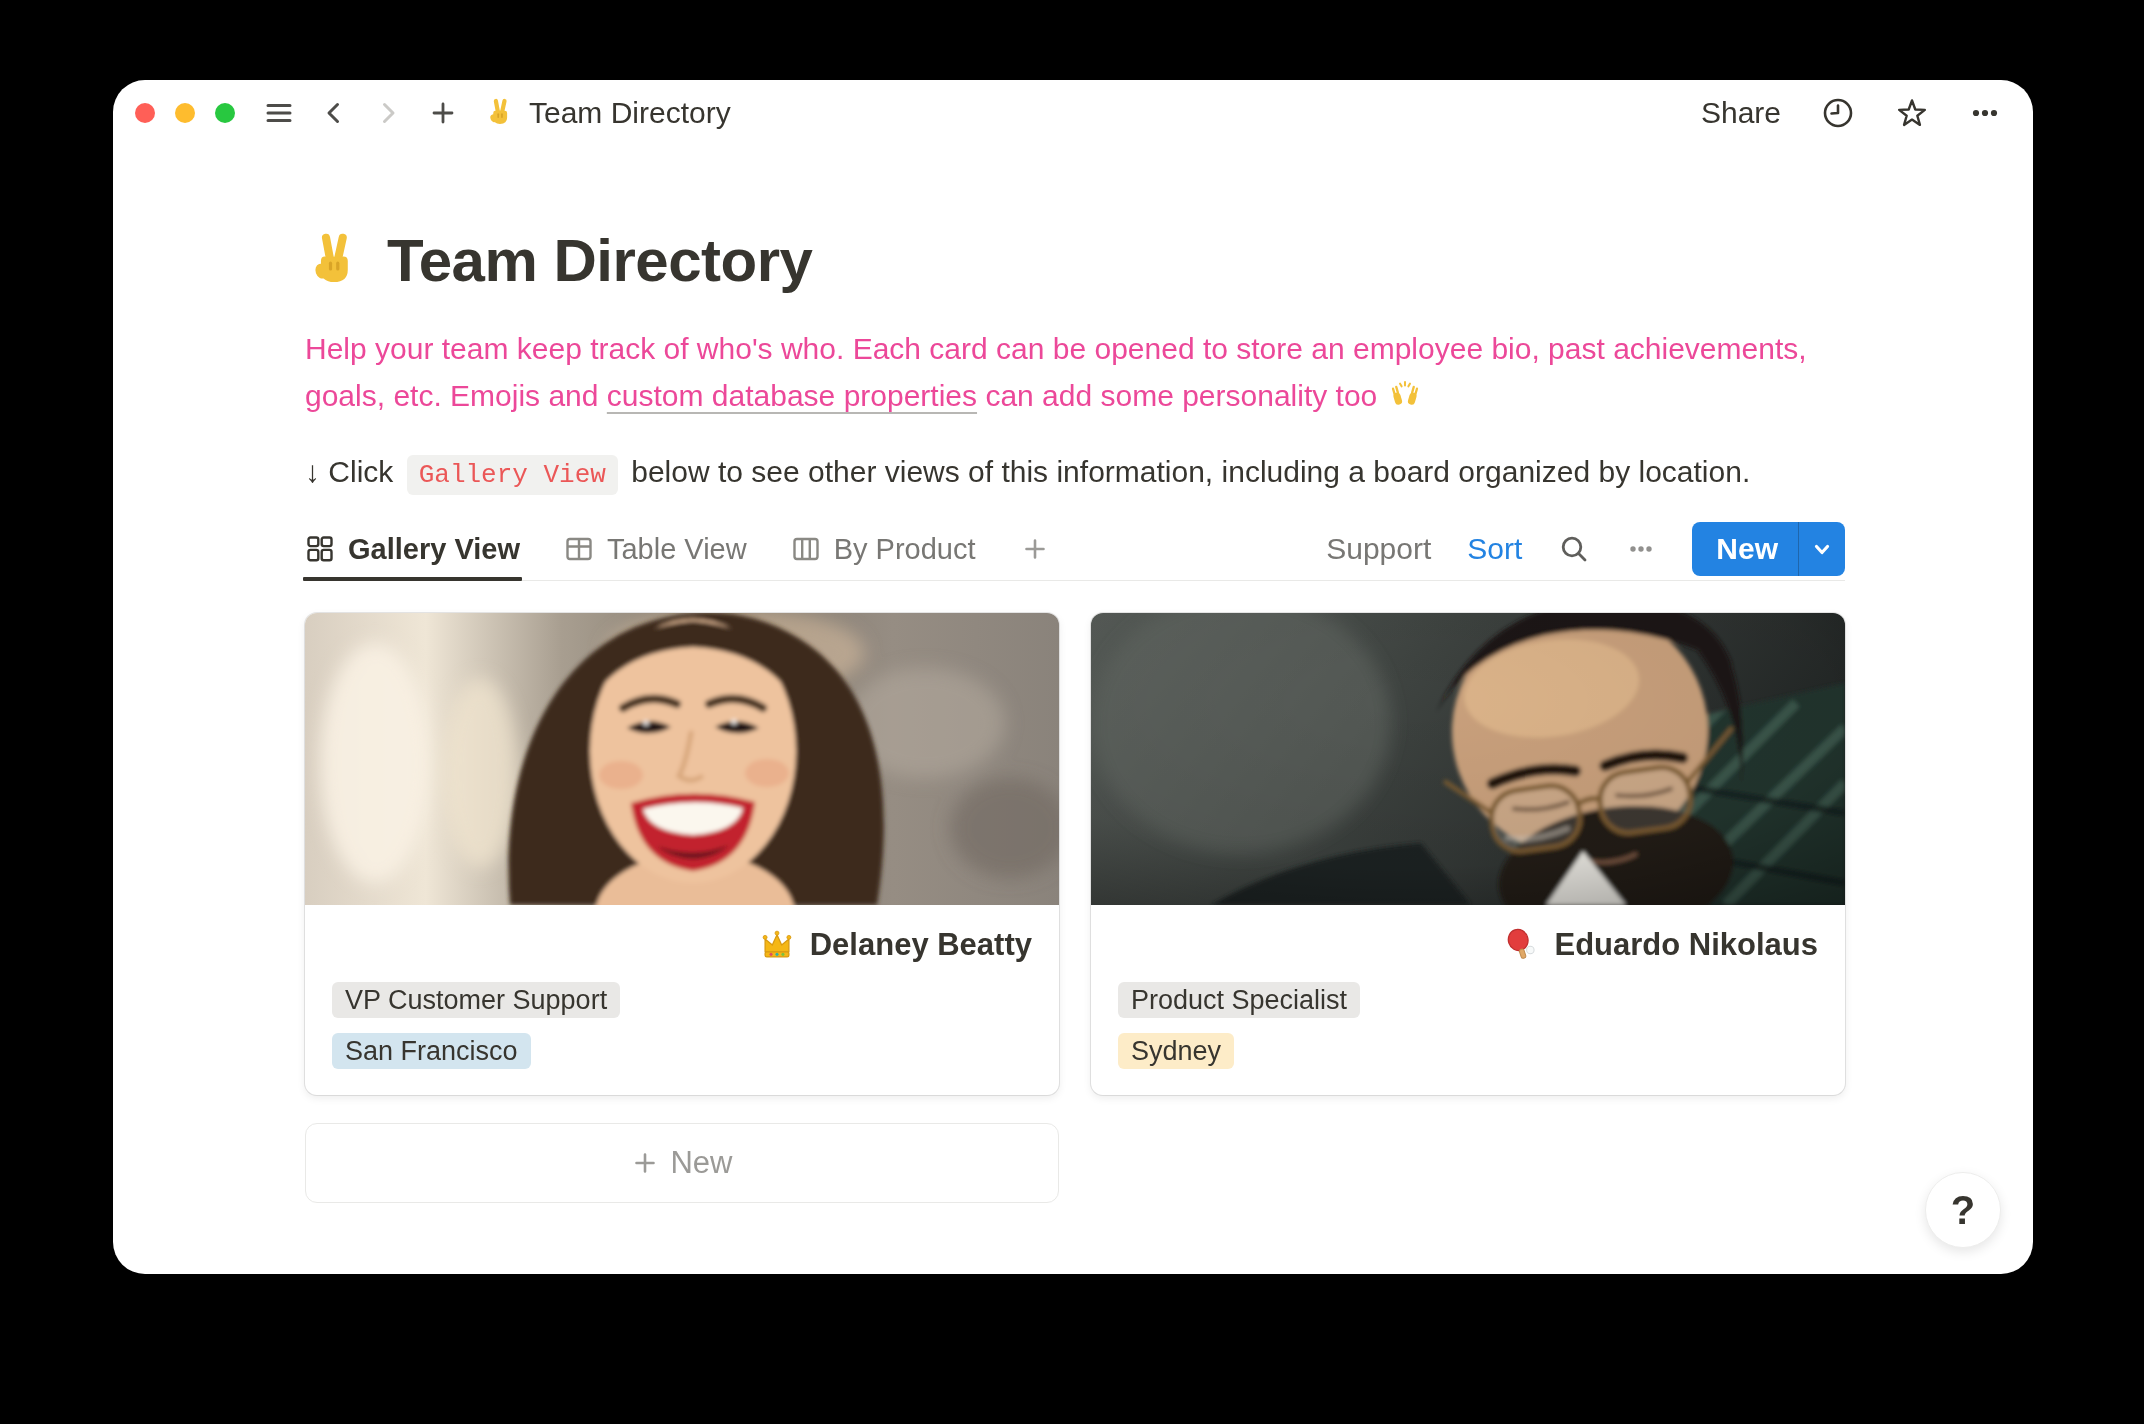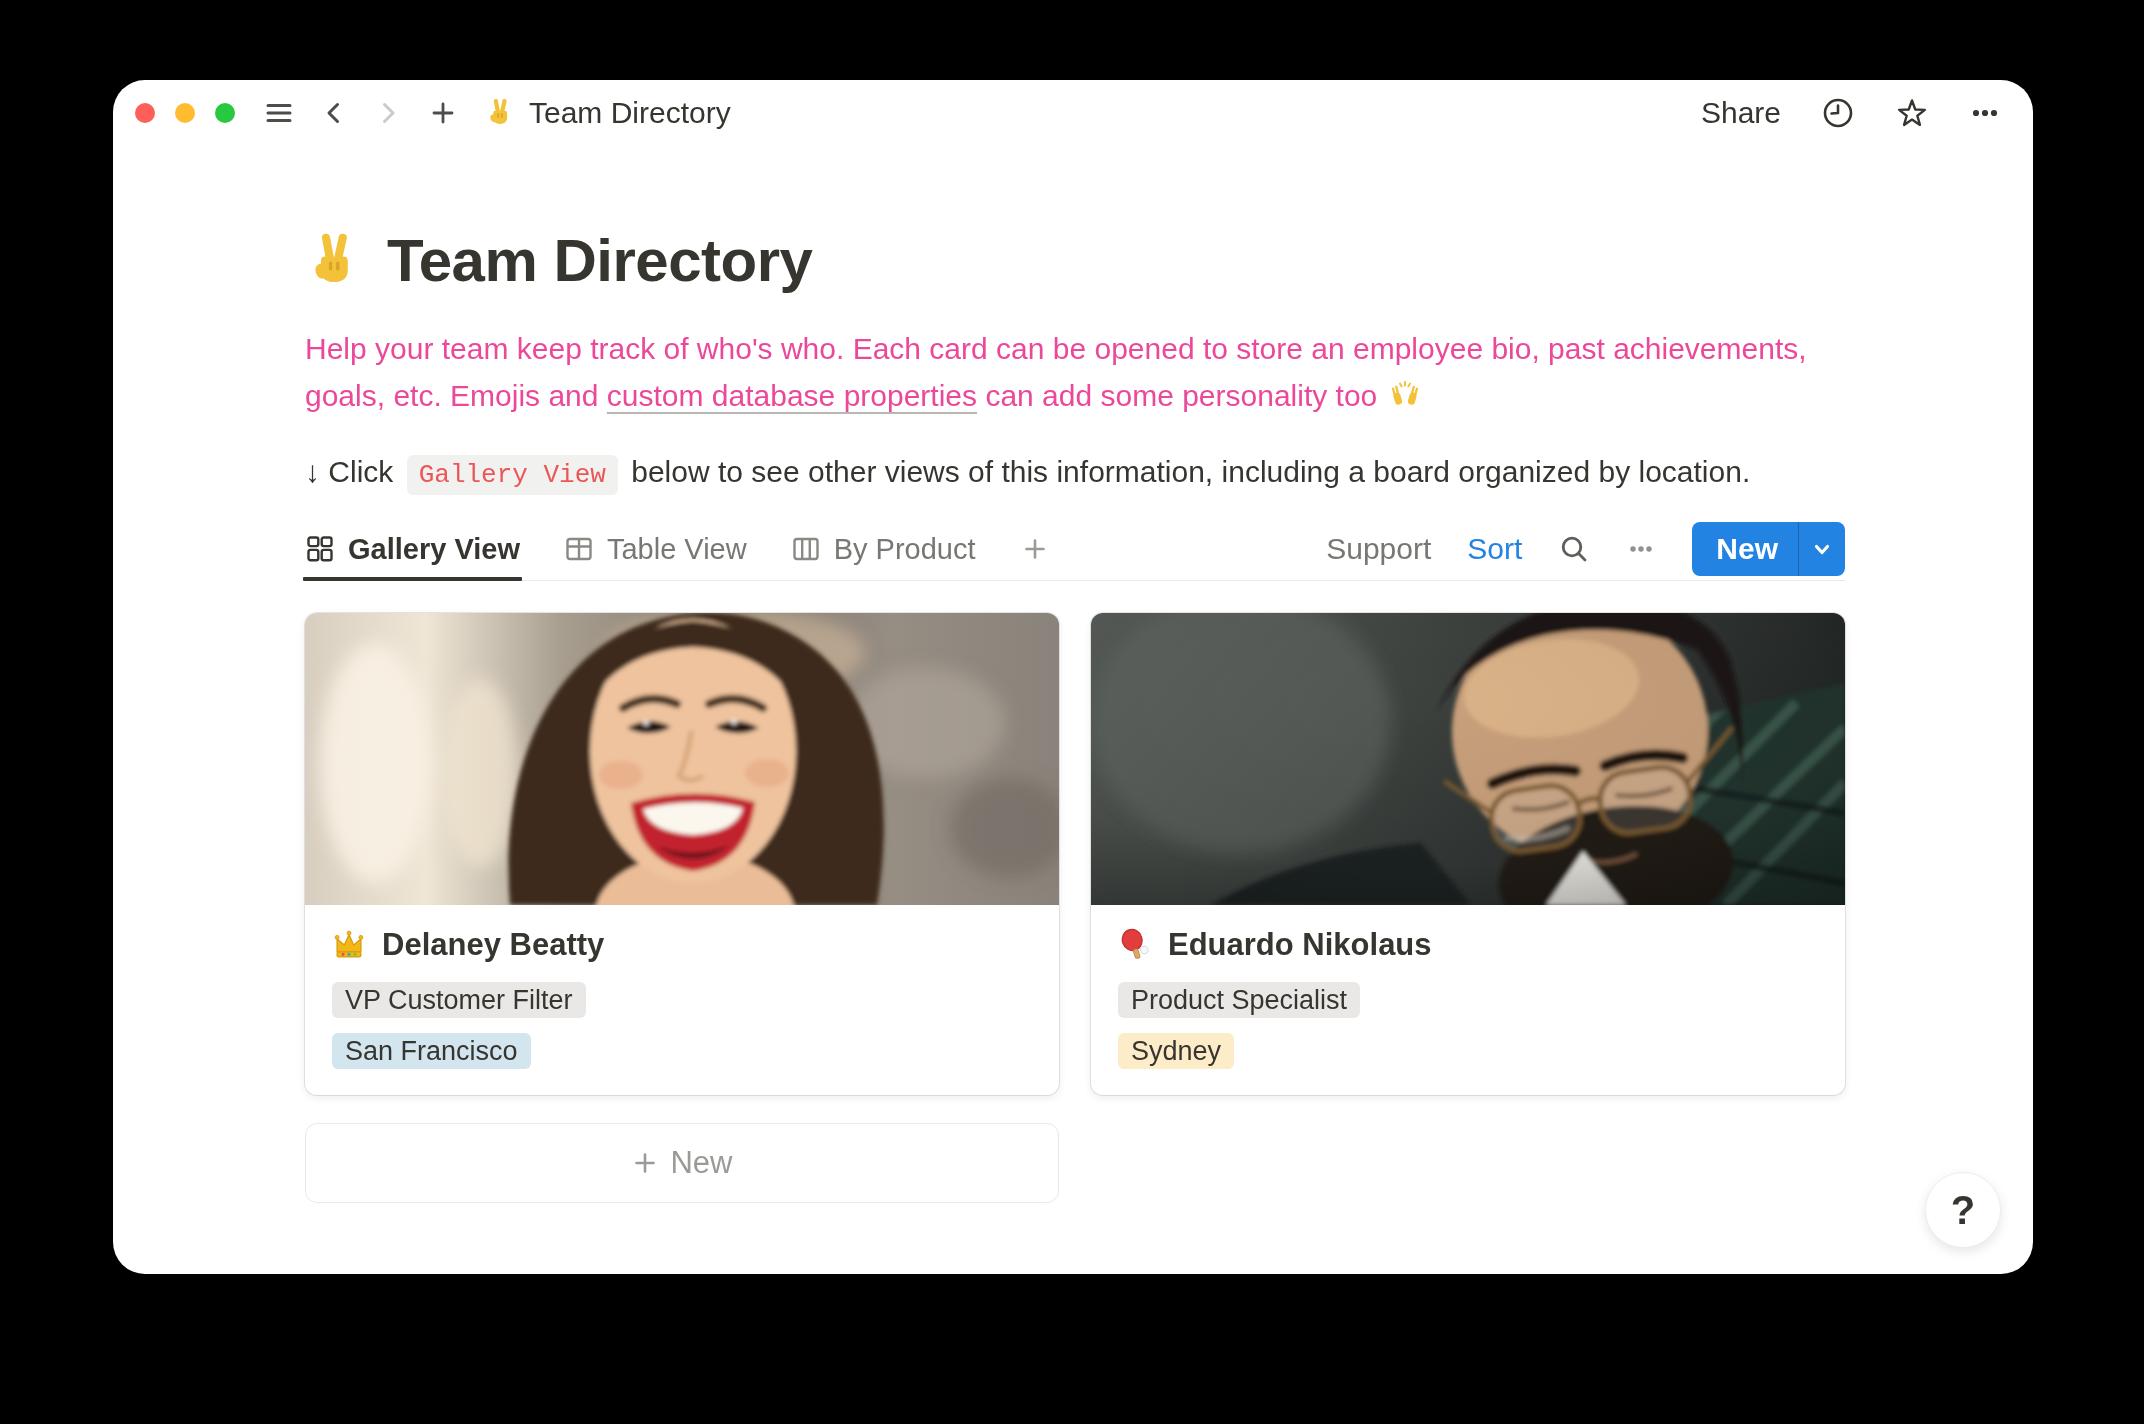--- a/index.html
+++ b/index.html
@@ -58,21 +58,21 @@
 
   
   .cards { margin-top:32px; display:grid; grid-template-columns:754px 754px; column-gap:32px; }
   .card {
     height:482px; border-radius:12px; background:#fff; overflow:hidden; cursor:pointer; box-sizing:border-box;
     box-shadow:0 0 0 1px rgba(15,15,15,0.10), 0 3px 9px rgba(15,15,15,0.08);
   }
   .card-photo { height:292px; width:100%; overflow:hidden; }
   .card-photo svg { width:100%; height:100%; }
   .card-body { padding:22px 27px; }
-  .card-name { display:flex; align-items:center; gap:16px; font-size:31px; font-weight:600; color:#37352f; }
+  .card-name { display:flex; align-items:center; gap:16px; font-size:31px; font-weight:600; color:#37352f;justify-content:flex-end; }
   .pill-row { margin-top:19px; }
   .pill-row.second { margin-top:15px; }
   .pill { display:inline-block; font-size:27px; line-height:36px; padding:0 13px; border-radius:6px; color:#37352f; }
   .pill-default { background:#e9e8e6; }
   .pill-blue { background:#d3e5ef; }
   .pill-yellow { background:#fdecc8; }
 
   .new-row {
     margin-top:28px; width:754px; height:80px; box-sizing:border-box;
     border:1px solid #e9e9e7; border-radius:12px; background:#fff;
@@ -309,21 +309,21 @@
               <circle cx="6" cy="11" r="2.3" fill="#f5b715" stroke="#d99a10"></circle>
                 <circle cx="20" cy="6" r="2.3" fill="#f5b715" stroke="#d99a10"></circle>
                 <circle cx="34" cy="11" r="2.3" fill="#f5b715" stroke="#d99a10"></circle>
               <rect x="6" y="28" width="28" height="6" rx="2" fill="#f5b715" stroke="#d99a10" stroke-width="1.5"></rect>
               <circle cx="13" cy="31" r="1.8" fill="#e04f5f"></circle>
                 <circle cx="20" cy="31" r="1.8" fill="#31b0a5"></circle>
                 <circle cx="27" cy="31" r="1.8" fill="#7ac143"></circle>
             </svg>
             <span>Delaney Beatty</span>
           </div>
-          <div class="pill-row"><span class="pill pill-default">VP Customer Filter</span></div>
+          <div class="pill-row"><span class="pill pill-default">VP Customer Support</span></div>
           <div class="pill-row second"><span class="pill pill-blue">San Francisco</span></div>
         </div>
       </div>
 
       <div class="card">
         <div class="card-photo">
           <svg viewBox="0 0 754 292" preserveAspectRatio="xMidYMid slice">
             <defs>
               <linearGradient id="p2bg" x1="0" y1="0" x2="1" y2="0.3">
                 <stop offset="0" stop-color="#585d59"></stop>

